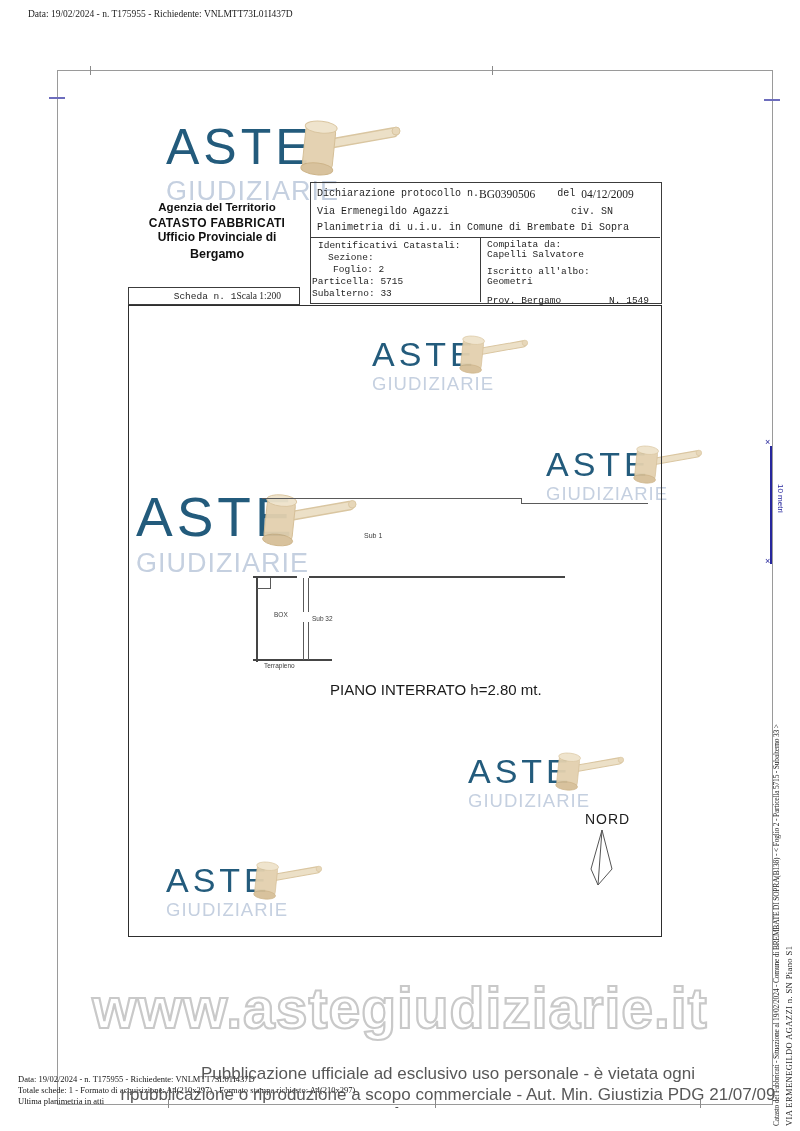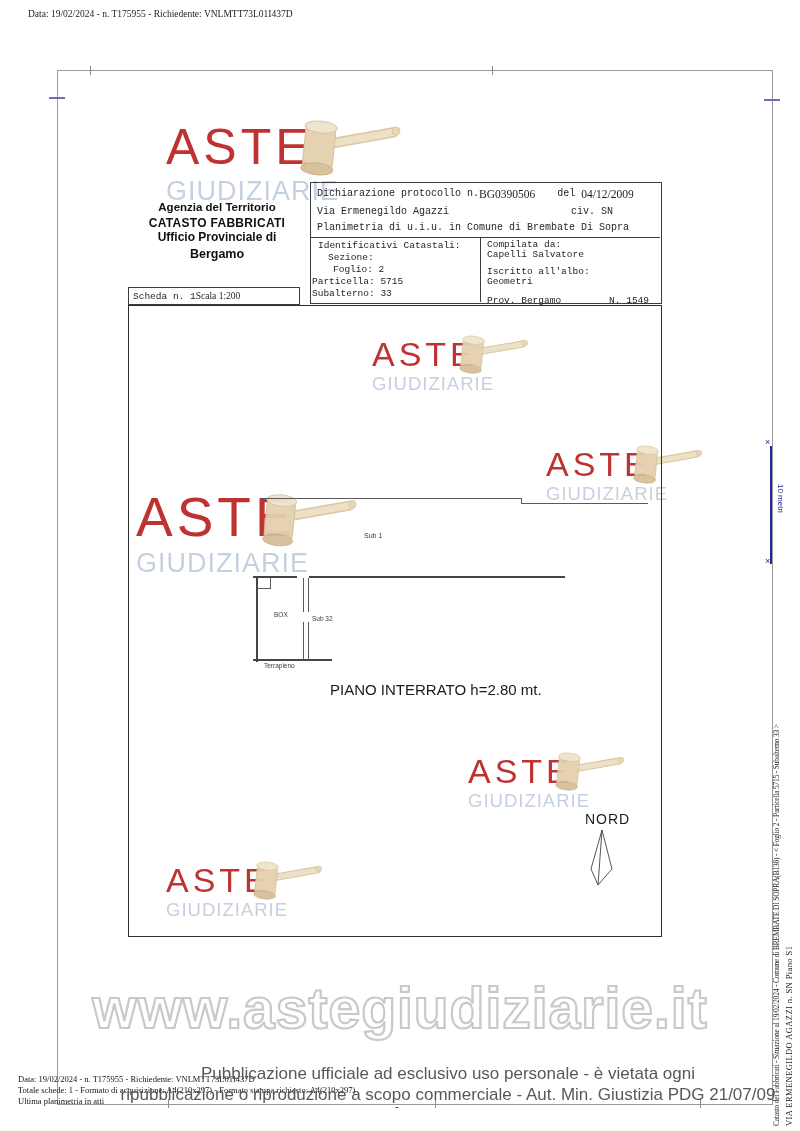--- a/index.html
+++ b/index.html
@@ -1,21 +1,21 @@
 <!DOCTYPE html>
 <html><head>
 <meta charset="utf-8">
 <style>
   html,body{margin:0;padding:0;background:#fff;}
   .page{position:relative;width:800px;height:1131px;background:#ffffff;overflow:hidden;
         font-family:"Liberation Sans",sans-serif;}
   .abs{position:absolute;}
   
   .wm{position:absolute;z-index:1;line-height:1;}
-  .wm .aste{display:block;color:#b91c1c;font-family:"Liberation Sans",sans-serif;
+  .wm .aste{display:block;color:#0c4a6e;font-family:"Liberation Sans",sans-serif;
             font-weight:400;letter-spacing:4px;opacity:.9;}
   .wm .giud{display:block;color:#bfcbdd;font-family:"Liberation Sans",sans-serif;
             font-weight:400;letter-spacing:1px;opacity:.9;}
   .gavel{position:absolute;opacity:.95;}
   .url-wm{position:absolute;z-index:1;text-align:center;color:#ffffff;
           font-family:"Liberation Sans",sans-serif;font-weight:700;
           -webkit-text-stroke:2.2px #c9c9c9;letter-spacing:1px;}
   
   .frame{position:absolute;border:1px solid #9a9a9a;z-index:2;}
   .tickv{position:absolute;width:1px;background:#8a8a8a;z-index:2;}
@@ -124,21 +124,21 @@
   <div class="tickb" style="left:49px;top:97px;width:16px;"></div>
   <div class="tickb" style="left:764px;top:99px;width:16px;"></div>
 
   <div class="agency">
     <div class="a1">Agenzia del Territorio</div>
     <div class="a2">CATASTO FABBRICATI</div>
     <div class="a3">Ufficio Provinciale di</div>
     <div class="a4">Bergamo</div>
   </div>
 
-  <div class="box mono" style="left:128px;top:287px;width:162px;height:16px;display:flex;align-items:center;justify-content:flex-start;padding:0 4px;font-size:9.5px;">
+  <div class="box mono" style="left:128px;top:287px;width:162px;height:16px;display:flex;align-items:center;justify-content:flex-end;padding:0 4px;font-size:9.5px;">
     <span>Scheda n. 1</span>
     <span style="margin-right:14px;font-family:Liberation Serif, serif;">Scala 1:200</span>
   </div>
 
   <div class="box" style="left:310px;top:182px;width:350px;height:120px;"></div>
   <div class="abs z2" style="left:310px;top:237px;width:350px;height:0;border-top:1px solid #3c3c3c;"></div>
   <div class="abs z2" style="left:480px;top:237px;width:0;height:65px;border-left:1px solid #3c3c3c;"></div>
 
   <div class="abs z2 mono" style="left:317px;top:186px;width:338px;font-size:10px;">
     <div style="white-space:nowrap;">

